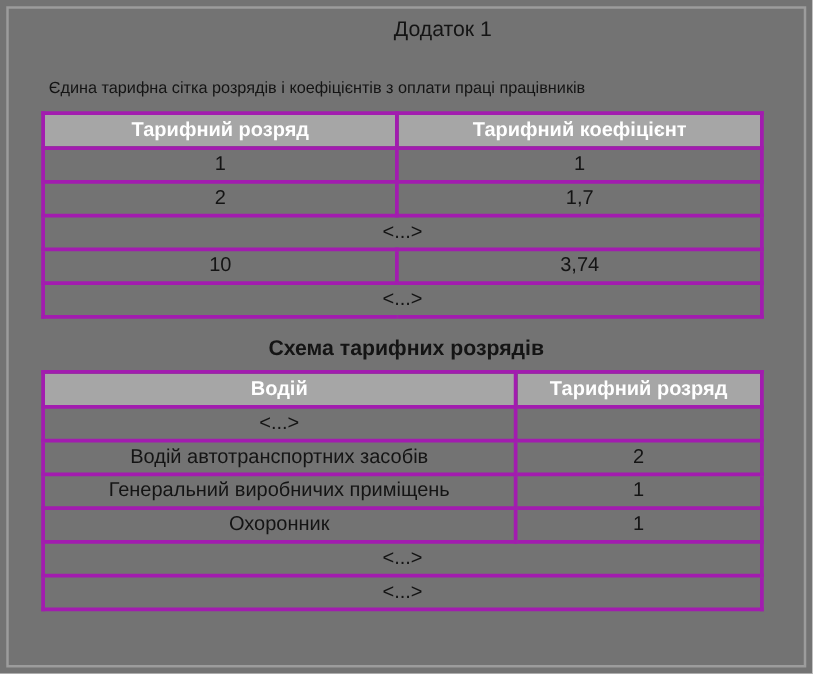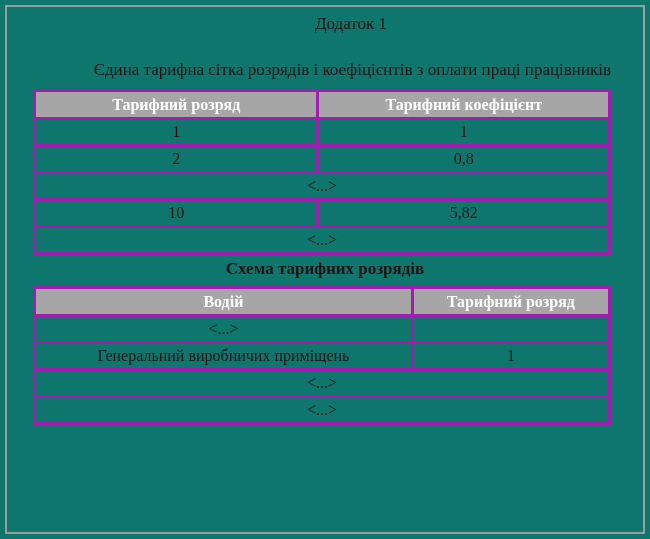--- a/index.html
+++ b/index.html
@@ -4,22 +4,22 @@
   <style>
     html, body {
       margin: 0;
       padding: 0;
       background: #ffffff;
     }
     .page {
       position: relative;
       width: 650px;
       height: 539px;
-      background: #0f766e;
-      font-family: Liberation Serif, serif;
+      background: #737373;
+      font-family: Liberation Sans, sans-serif;
       color: #141414;
       overflow: hidden;
     }
     .frame {
       position: absolute;
       left: 5px;
       top: 5px;
       right: 5px;
       bottom: 5px;
       border: 2px solid #9c9c9c;
@@ -27,22 +27,22 @@
     }
     .appendix {
       margin: 6px 0 0 308px;
       font-size: 17px;
       line-height: 22px;
       white-space: nowrap;
     }
     .main-heading {
       margin: 23px auto 0;
       max-width: 572px;
-      text-align: right;
-      font-size: 17px;
+      text-align: left;
+      font-size: 13px;
       line-height: 23px;
     }
     .doc-table {
       border-collapse: collapse;
       table-layout: fixed;
       margin: 8px 0 0 26px;
       width: 578px;
       border: 2px solid #5a5a5a;
     }
     .doc-table th,
@@ -63,21 +63,21 @@
       height: 25px;
     }
     .doc-table th + th {
       border-left: 2px solid #e2e2e2;
     }
     .t1 .c-left  { width: 49.3%; }
     .t1 .c-right { width: 50.7%; }
     .t2 .c-left  { width: 65.7%; }
     .t2 .c-right { width: 34.3%; }
     .schema-heading {
-      margin-top: 2px;
+      margin-top: 12px;
       text-align: center;
       font-weight: bold;
       font-size: 17px;
       line-height: 24px;
     }
     .t2 { margin-top: 5px; }
   </style>
 </head>
 <body>
 
@@ -99,28 +99,28 @@
         <tr>
           <th>Тарифний розряд</th>
           <th>Тарифний коефіцієнт</th>
         </tr>
         <tr>
           <td>1</td>
           <td>1</td>
         </tr>
         <tr>
           <td>2</td>
-          <td>0,8</td>
+          <td>1,7</td>
         </tr>
         <tr>
           <td colspan="2">&lt;...&gt;</td>
         </tr>
         <tr>
           <td>10</td>
-          <td>5,82</td>
+          <td>3,74</td>
         </tr>
         <tr>
           <td colspan="2">&lt;...&gt;</td>
         </tr>
       </tbody>
     </table>
 
     <div class="schema-heading">Схема тарифних розрядів</div>
 
     <table class="doc-table t2">
@@ -131,21 +131,29 @@
       <tbody>
         <tr>
           <th>Водій</th>
           <th>Тарифний розряд</th>
         </tr>
         <tr>
           <td>&lt;...&gt;</td>
           <td></td>
         </tr>
         <tr>
+          <td>Водій автотранспортних засобів</td>
+          <td>2</td>
+        </tr>
+        <tr>
           <td>Генеральний виробничих приміщень</td>
+          <td>1</td>
+        </tr>
+        <tr>
+          <td>Охоронник</td>
           <td>1</td>
         </tr>
         <tr>
           <td colspan="2">&lt;...&gt;</td>
         </tr>
         <tr>
           <td colspan="2">&lt;...&gt;</td>
         </tr>
       </tbody>
     </table>

